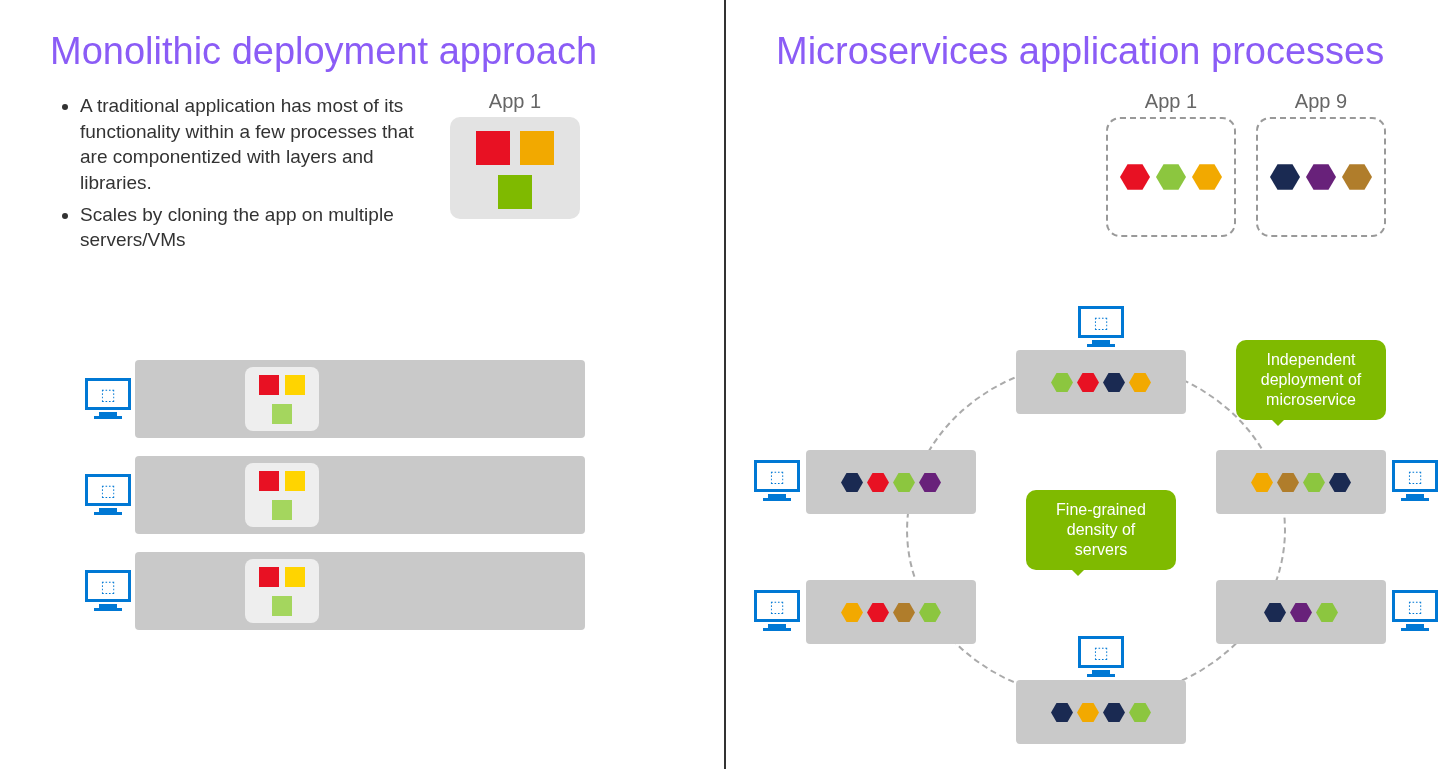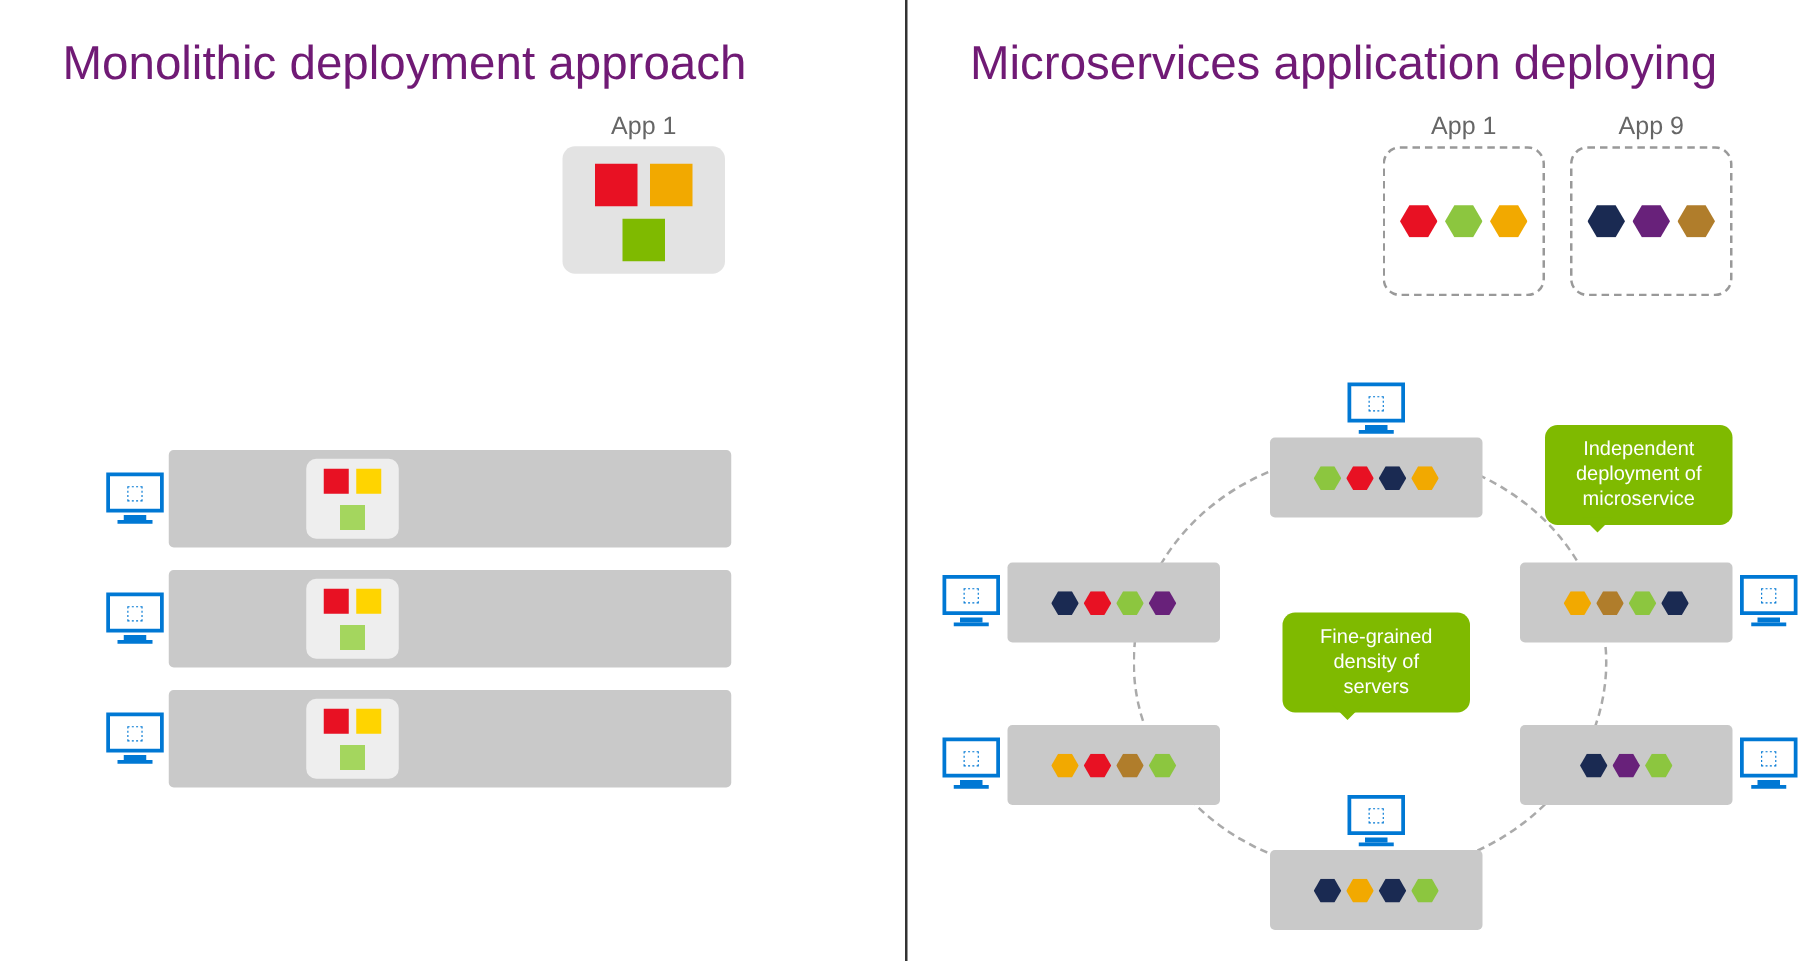--- a/index.html
+++ b/index.html
@@ -22,21 +22,21 @@
     position: relative;
   }
   .divider {
     width: 0;
     border-left: 2px solid #333;
     height: 100%;
   }
   h1 {
     font-weight: 300;
     font-size: 38px;
-    color: #701a75;
+    color: #8b5cf6;
     margin-bottom: 20px;
   }
   .bullets {
     font-size: 19px;
     line-height: 1.35;
     color: #333;
     list-style: disc;
     padding-left: 30px;
     max-width: 380px;
   }
@@ -219,20 +219,24 @@
 <svg width="0" height="0" style="position:absolute">
   <defs>
     <polygon id="hexpath" points="7,0 21,0 28,12 21,24 7,24 0,12"></polygon>
   </defs>
 </svg>
 
 <div class="page">
 
   <div class="col">
     <h1>Monolithic deployment approach</h1>
+    <ul class="bullets">
+      <li>A traditional application has most of its functionality within a few processes that are componentized with layers and libraries.</li>
+      <li>Scales by cloning the app on multiple servers/VMs</li>
+    </ul>
 
     <div class="app-tile">
       <div class="app-label">App 1</div>
       <div class="app-box">
         <div class="sq red"></div>
         <div class="sq orange"></div>
         <div class="sq green"></div>
       </div>
     </div>
 
@@ -281,21 +285,21 @@
         <div class="stand"></div>
           <div class="base"></div>
       </div>
 
     </div>
   </div>
 
   <div class="divider"></div>
 
   <div class="col">
-    <h1>Microservices application deploying</h1>
+    <h1>Microservices application processes</h1>
 
     <div class="ms-apps">
       <div class="ms-app">
         <div class="app-label">App 1</div>
         <div class="ms-box">
           <span class="hex">
               <svg viewBox="0 0 28 24">
                 <use href="#hexpath" fill="#e81123"></use>
               </svg>
             </span>

